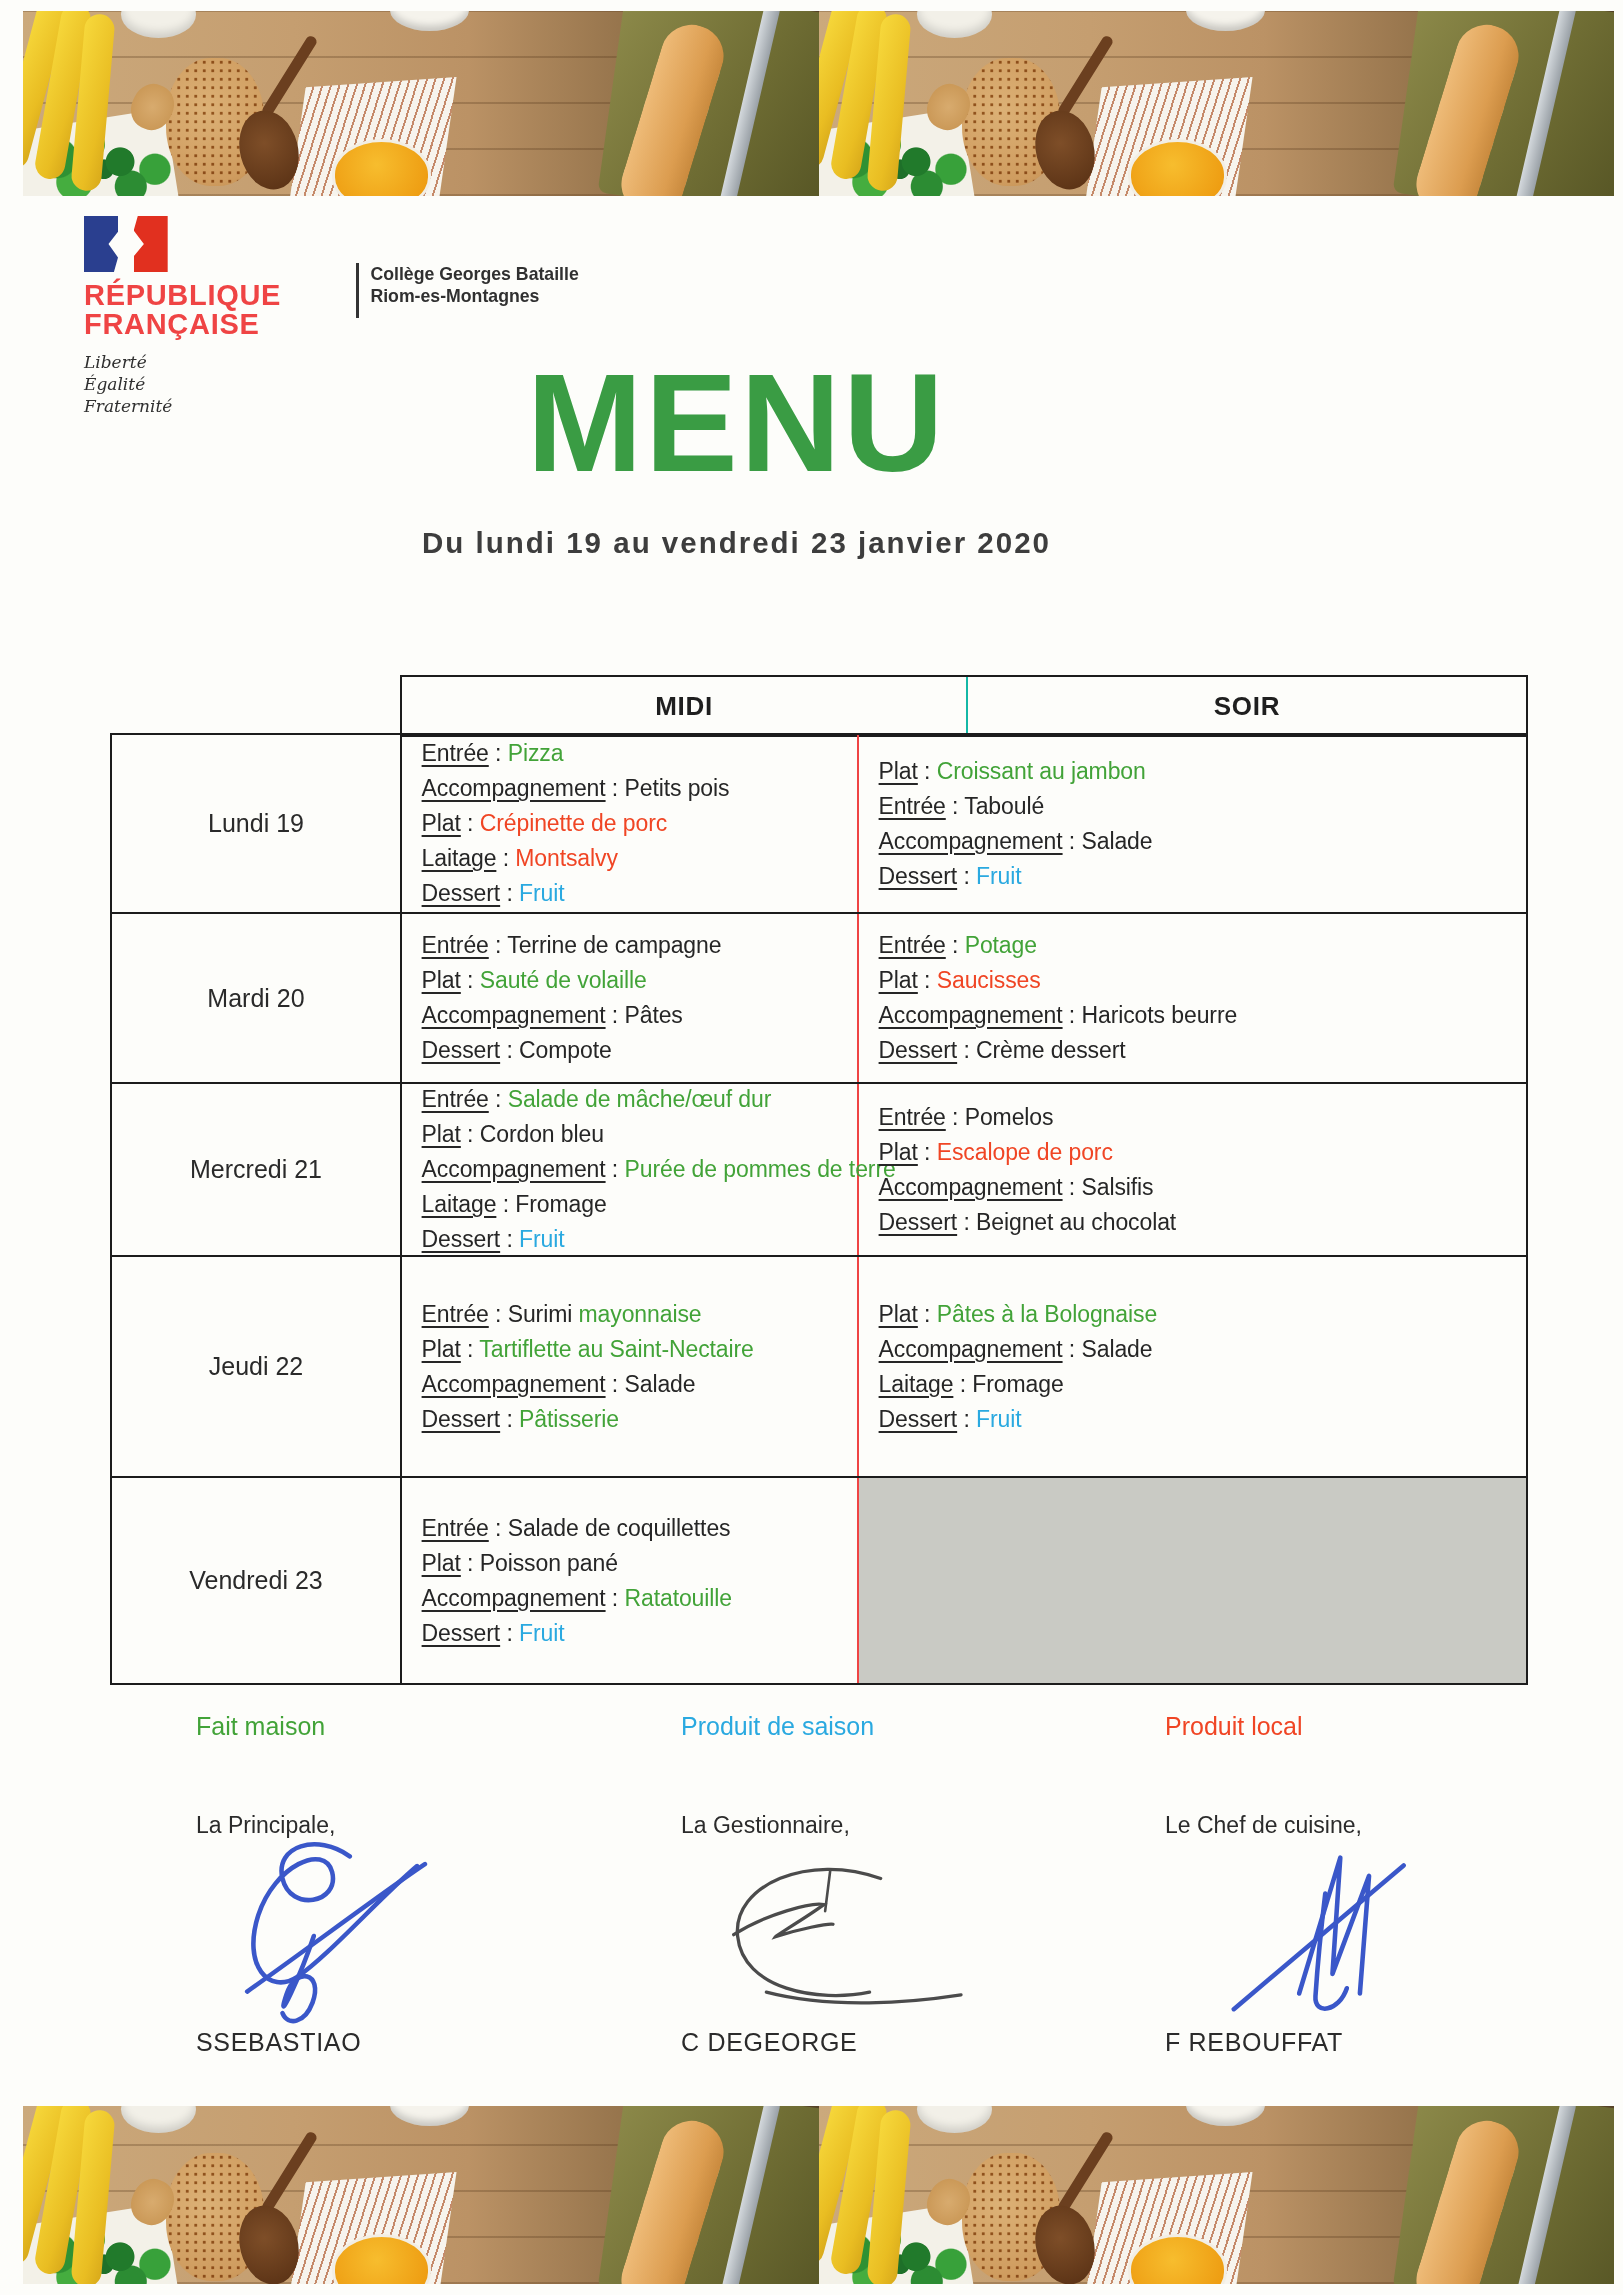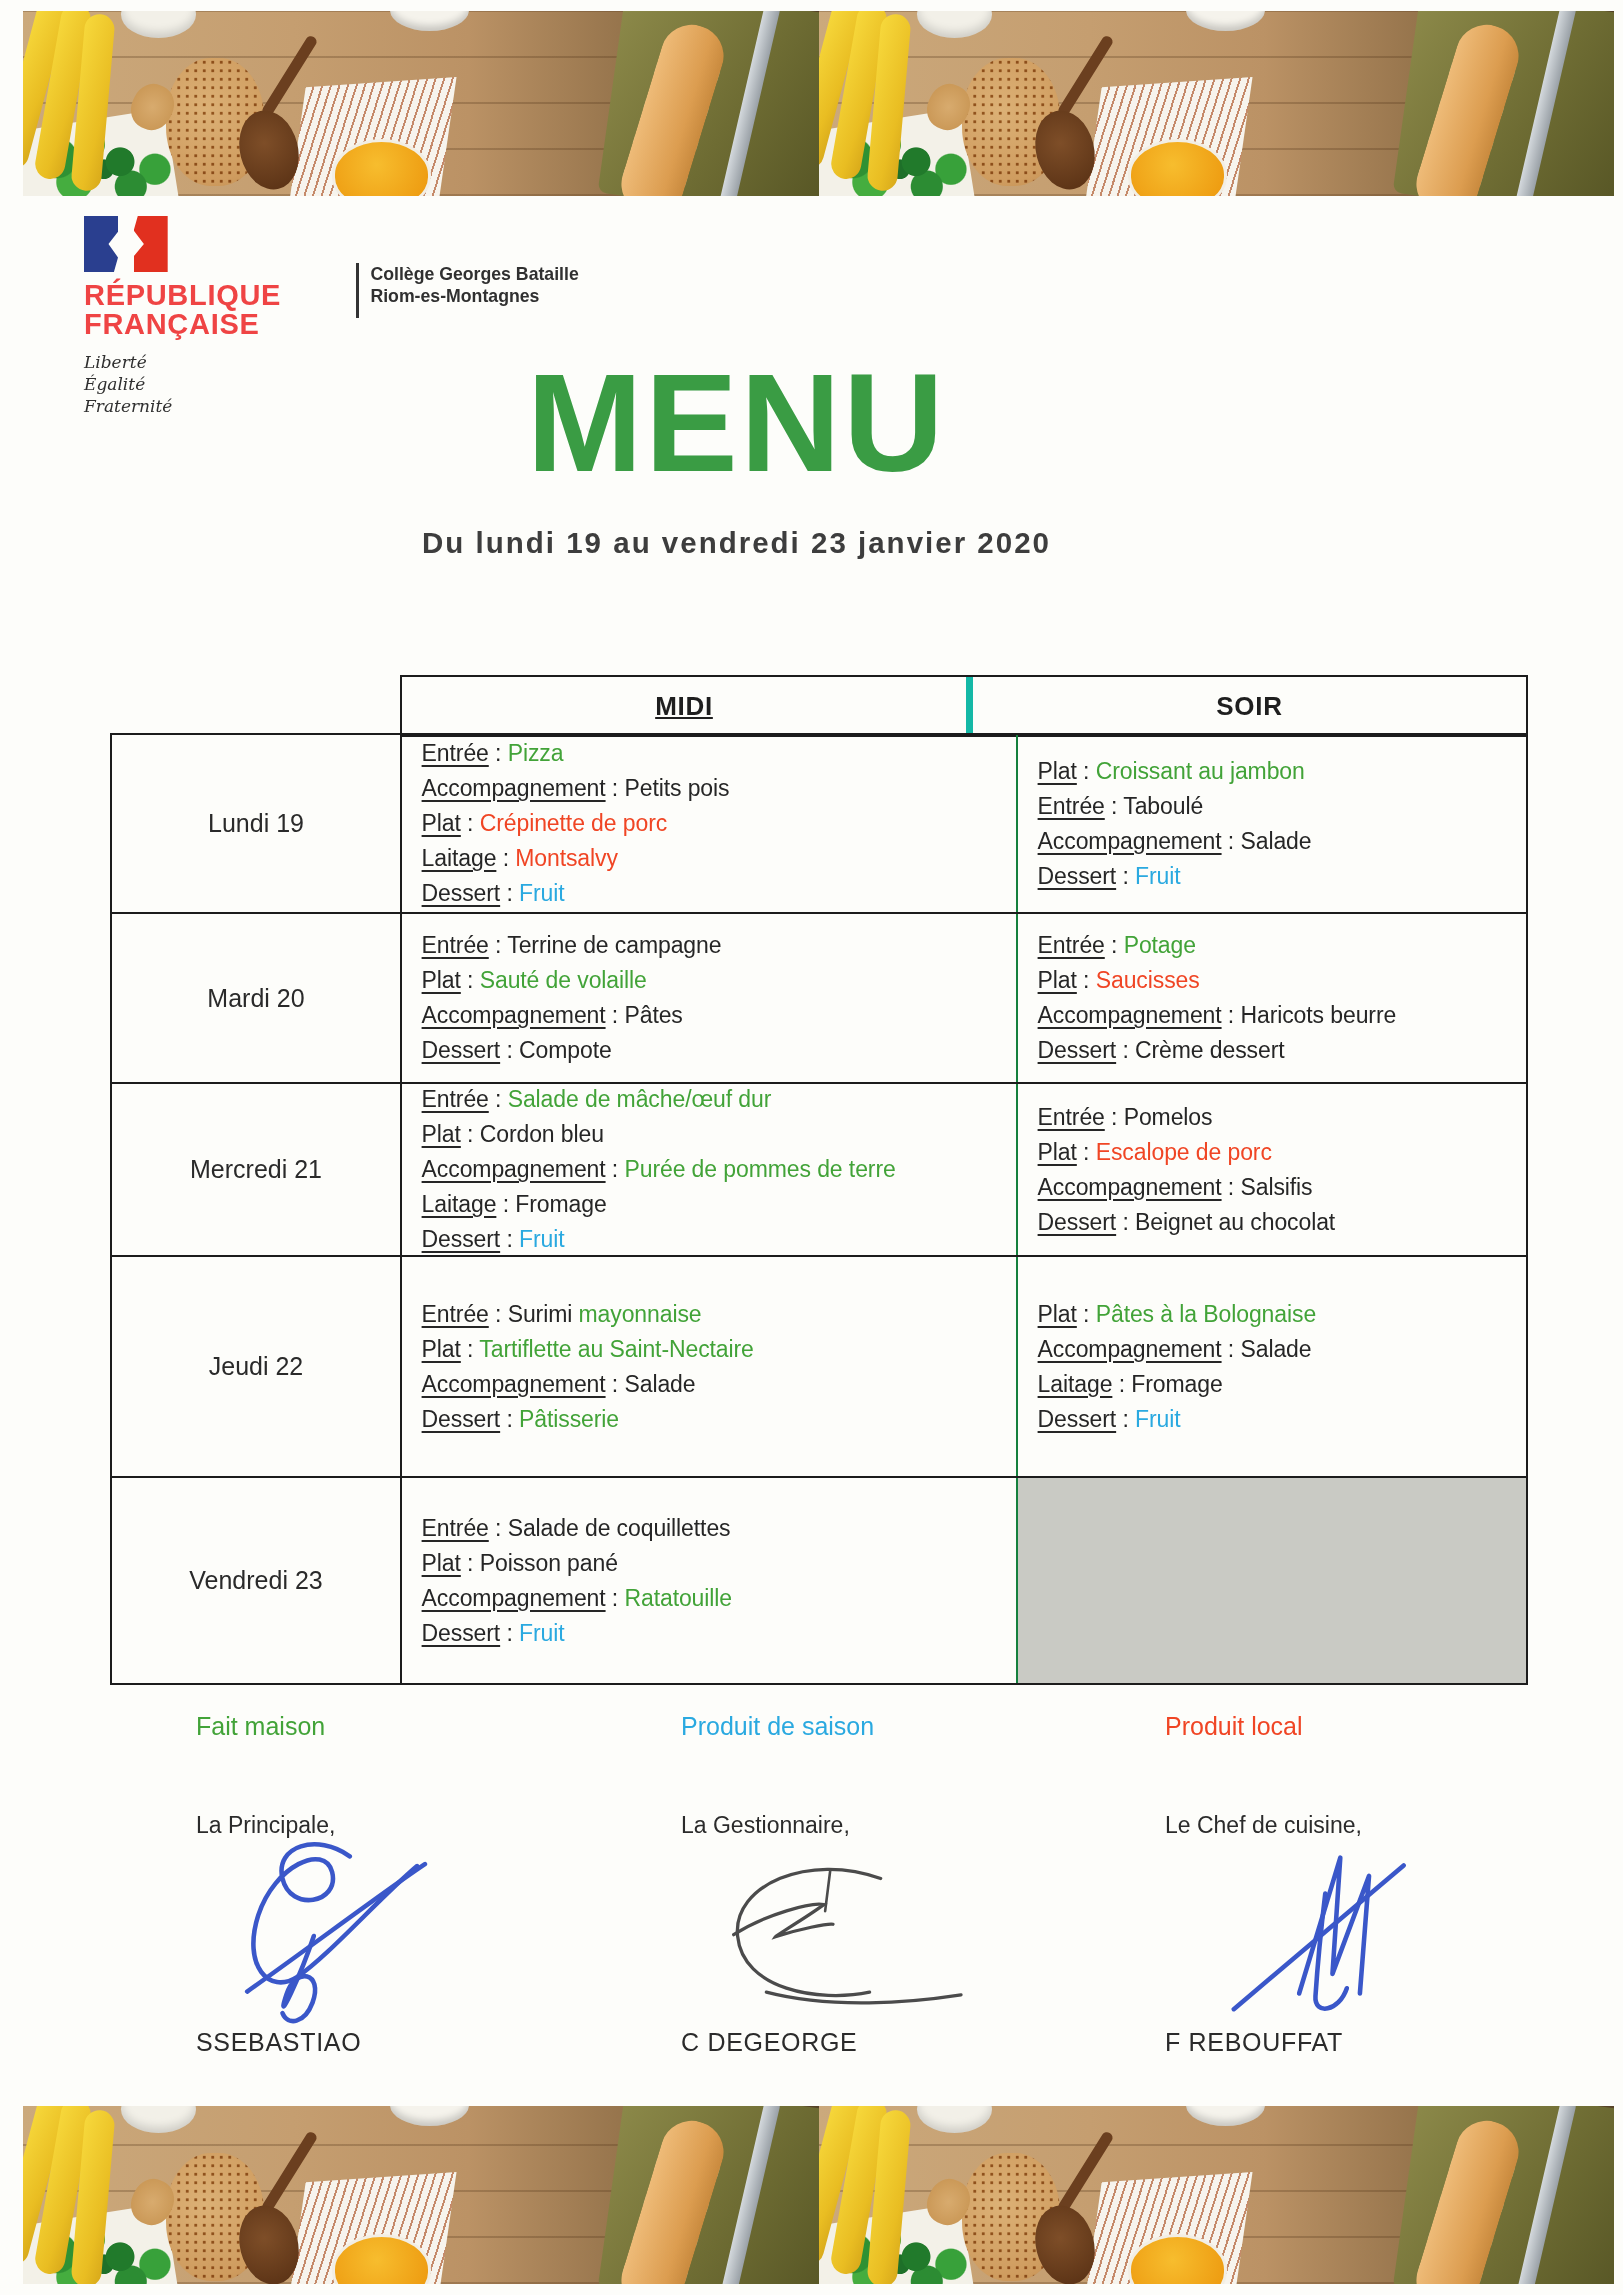--- a/index.html
+++ b/index.html
@@ -65,30 +65,30 @@
 
   
   .titleWrap{position:absolute;left:0;top:353px;width:1473px;text-align:center;}
   .menuTitle{font-size:139px;line-height:139px;font-weight:bold;letter-spacing:2.6px;color:#3a9c44;}
   .dateLine{margin-top:34px;font-size:29.5px;font-weight:bold;letter-spacing:2px;color:#3d3d3d;}
 
   
   .tblHeader{position:absolute;left:400px;top:675px;width:1124px;height:58px;display:flex;
      border:2px solid #1c1c1c;background:#fdfdfa;}
   .tblHeader .hc{display:flex;align-items:center;justify-content:center;font-weight:bold;font-size:26px;letter-spacing:0.7px;color:#1f1f1f;}
-  .tblHeader .hc:first-child{width:564px;border-right:7px solid #14b8a6;text-decoration:underline;}
+  .tblHeader .hc:first-child{width:564px;border-right:2px solid #14b8a6;}
   .tblHeader .hc:last-child{flex:1;}
   .tblBody{position:absolute;left:110px;top:733px;width:1414px;border:2px solid #1c1c1c;}
   .row{display:flex;border-bottom:2px solid #1c1c1c;}
   .row:last-child{border-bottom:none;}
   .cell{box-sizing:border-box;}
   .cell.day{width:290px;display:flex;align-items:center;justify-content:center;
      font-size:25px;color:#2a2a2a;border-right:2px solid #1c1c1c;}
   .cell.menu{display:flex;flex-direction:column;justify-content:center;padding:9.2px 6.5px 9.2px 19.6px;}
-  .cell.menu.m1{width:616px;border-right:2px solid #15803d;}
+  .cell.menu.m1{width:457px;border-right:2px solid #ef4444;}
   .cell.menu.m2{flex:1;}
   .cell.menu.shaded{background:#c9cac4;}
   .line{font-size:23px;line-height:35px;letter-spacing:-0.1px;white-space:nowrap;}
   .lbl{text-decoration:underline;text-decoration-thickness:2px;text-underline-offset:3.9px;}
   .c-black{color:#262626;} .c-green{color:#42a338;} .c-red{color:#f04524;} .c-blue{color:#2aa9e0;}
 
   
   .legend{position:absolute;left:0;top:1712px;width:1623px;height:33px;}
   .legend .li{position:absolute;font-size:25px;}
   .sigBlocks{position:absolute;left:0;top:1812px;width:1509px;height:262px;}

